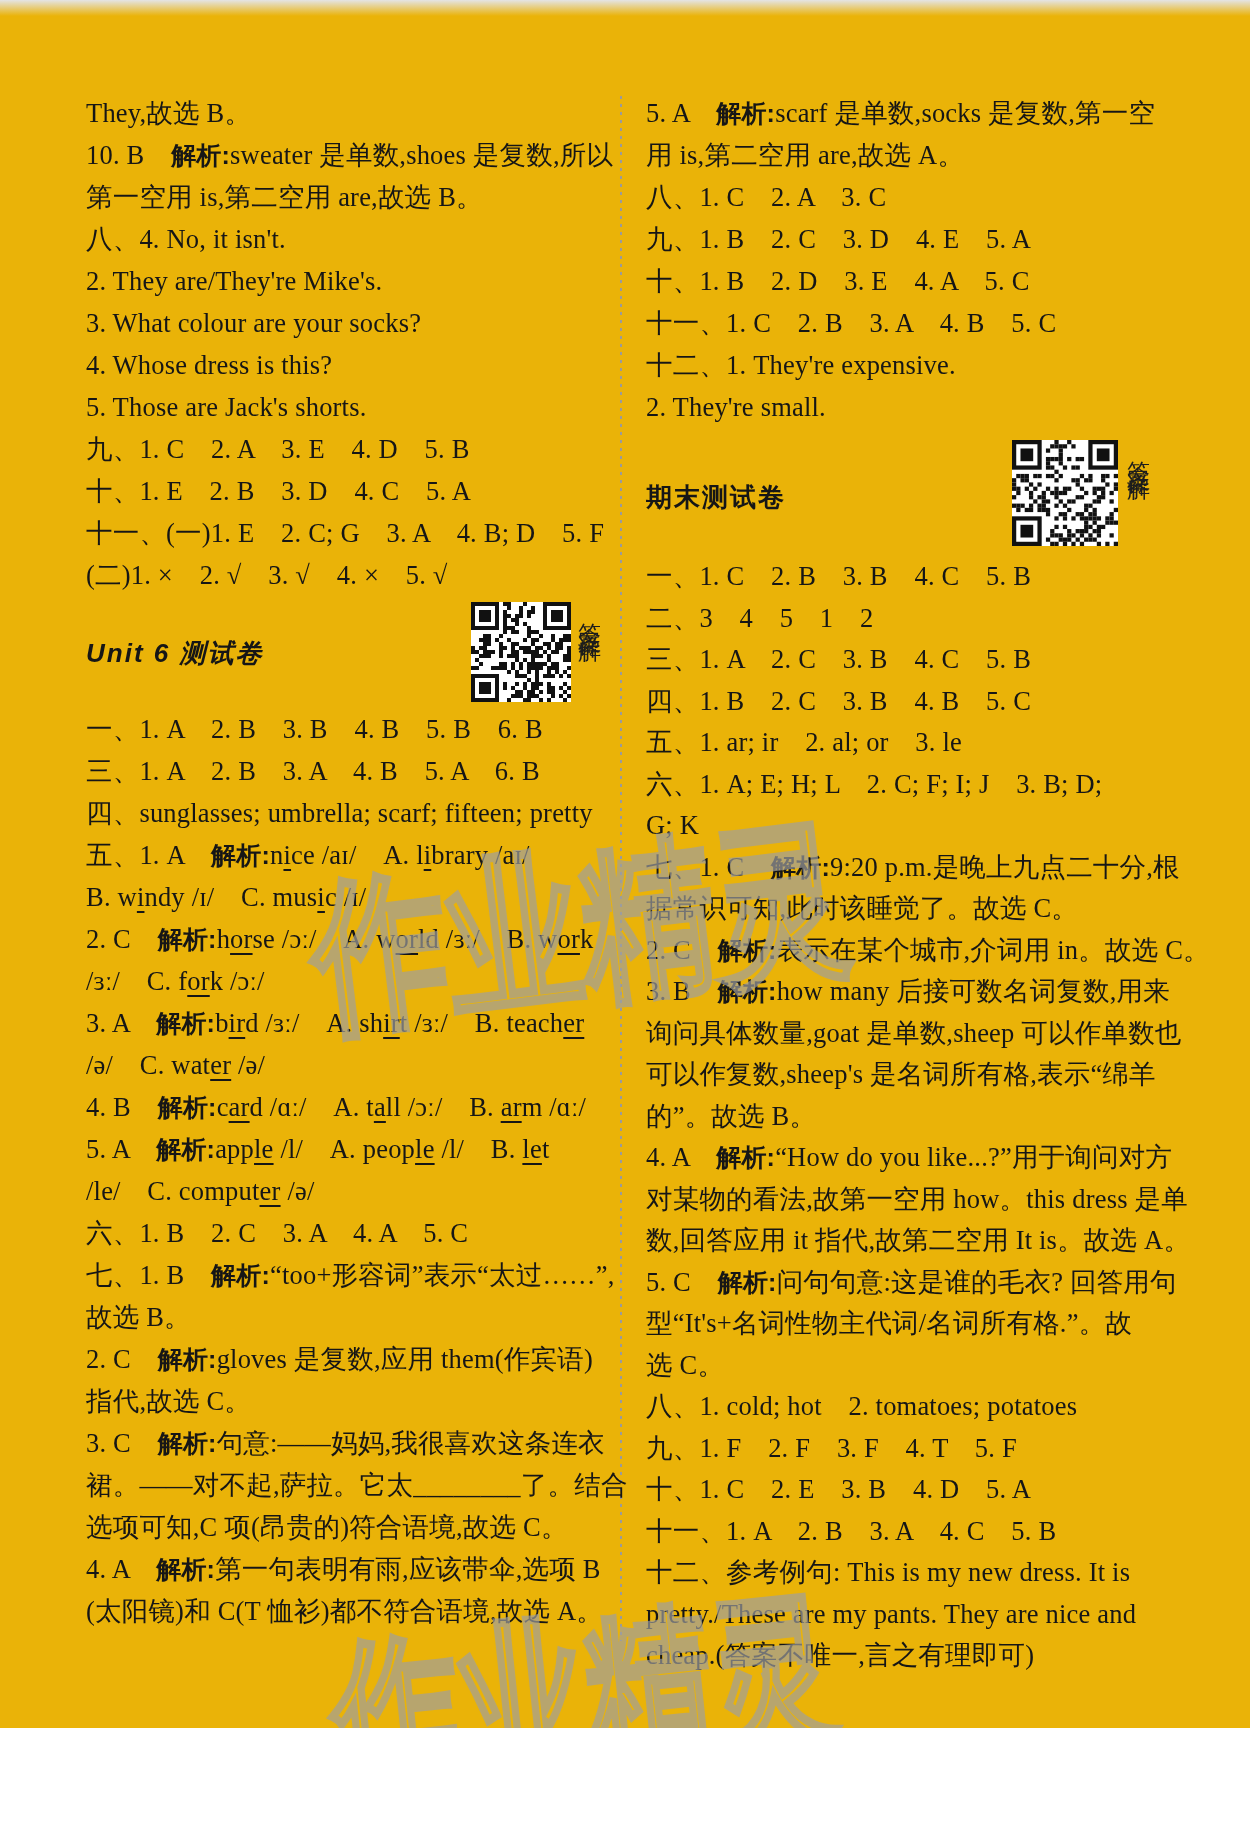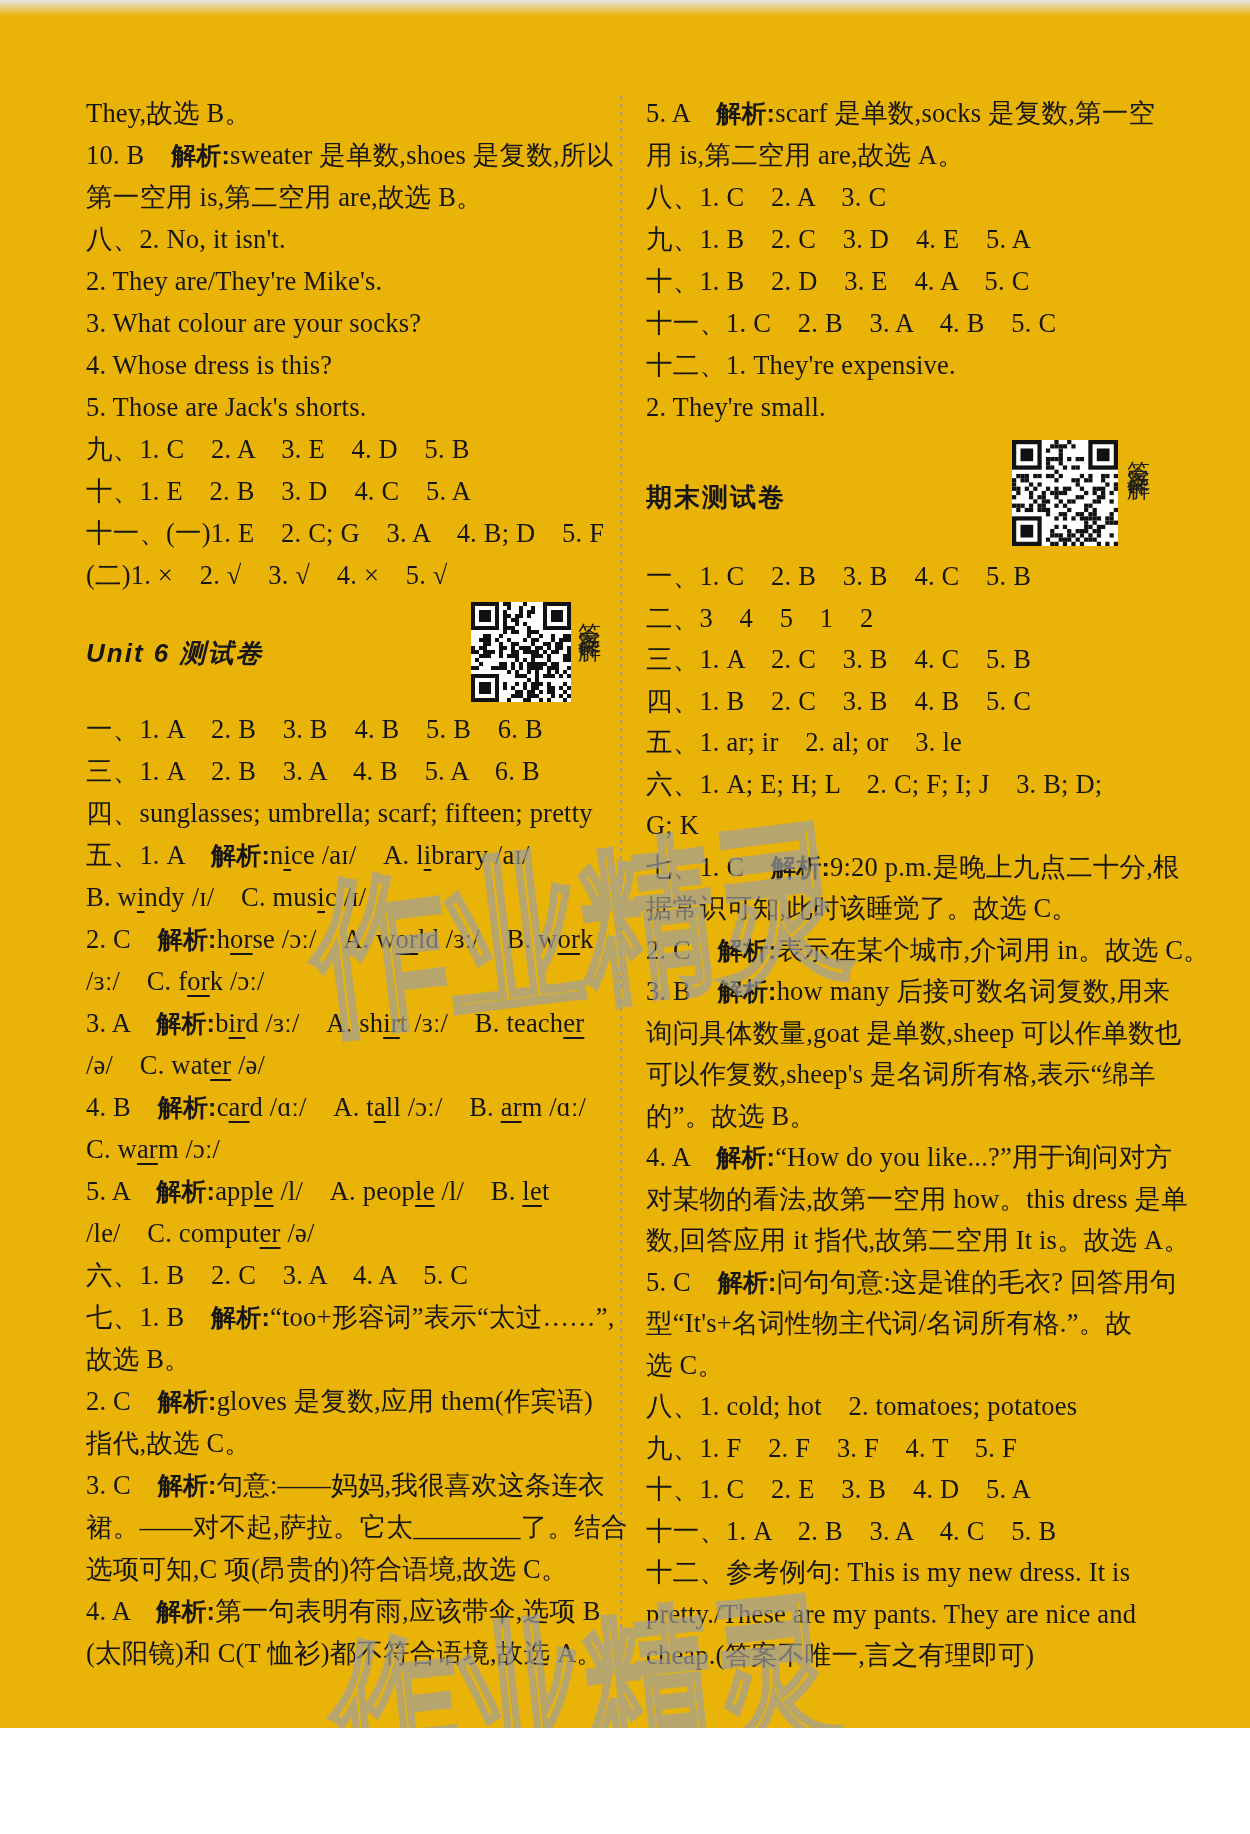--- a/index.html
+++ b/index.html
@@ -45,21 +45,21 @@
 
 <div class="page">
   <div class="top-shade"></div>
   <div class="divider"></div>
 
   <div class="column" id="col-left">
     <div class="lines lines-top">
         <div class="line"><span>They,故选 B。</span></div>
         <div class="line"><span>10. B　</span><span class="hl">解析:</span><span>sweater 是单数,shoes 是复数,所以</span></div>
         <div class="line"><span>第一空用 is,第二空用 are,故选 B。</span></div>
-        <div class="line"><span>八、2. No, it isn't.</span></div>
+        <div class="line"><span>八、4. No, it isn't.</span></div>
         <div class="line"><span>2. They are/They're Mike's.</span></div>
         <div class="line"><span>3. What colour are your socks?</span></div>
         <div class="line"><span>4. Whose dress is this?</span></div>
         <div class="line"><span>5. Those are Jack's shorts.</span></div>
         <div class="line"><span>九、1. C　2. A　3. E　4. D　5. B</span></div>
         <div class="line"><span>十、1. E　2. B　3. D　4. C　5. A</span></div>
         <div class="line"><span>十一、(一)1. E　2. C; G　3. A　4. B; D　5. F</span></div>
         <div class="line"><span>(二)1. ×　2. √　3. √　4. ×　5. √</span></div>
       </div>
     <div class="heading-block">
@@ -280,21 +280,20 @@
         <div class="line"><span>一、1. A　2. B　3. B　4. B　5. B　6. B</span></div>
         <div class="line"><span>三、1. A　2. B　3. A　4. B　5. A　6. B</span></div>
         <div class="line"><span>四、sunglasses; umbrella; scarf; fifteen; pretty</span></div>
         <div class="line"><span>五、1. A　</span><span class="hl">解析:</span><span>n</span><span class="ul">i</span><span>ce /aɪ/　A. l</span><span class="ul">i</span><span>brary /aɪ/</span></div>
         <div class="line"><span>B. w</span><span class="ul">i</span><span>ndy /ɪ/　C. mus</span><span class="ul">i</span><span>c /ɪ/</span></div>
         <div class="line"><span>2. C　</span><span class="hl">解析:</span><span>h</span><span class="ul">or</span><span>se /ɔː/　A. w</span><span class="ul">or</span><span>ld /ɜː/　B. w</span><span class="ul">or</span><span>k</span></div>
         <div class="line"><span>/ɜː/　C. f</span><span class="ul">or</span><span>k /ɔː/</span></div>
         <div class="line"><span>3. A　</span><span class="hl">解析:</span><span>b</span><span class="ul">ir</span><span>d /ɜː/　A. sh</span><span class="ul">ir</span><span>t /ɜː/　B. teach</span><span class="ul">er</span></div>
         <div class="line"><span>/ə/　C. wat</span><span class="ul">er</span><span> /ə/</span></div>
         <div class="line"><span>4. B　</span><span class="hl">解析:</span><span>c</span><span class="ul">ar</span><span>d /ɑː/　A. t</span><span class="ul">a</span><span>ll /ɔː/　B. </span><span class="ul">ar</span><span>m /ɑː/</span></div>
-        <div class="line"><span>C. w</span><span class="ul">ar</span><span>m /ɔː/</span></div>
         <div class="line"><span>5. A　</span><span class="hl">解析:</span><span>app</span><span class="ul">le</span><span> /l/　A. peop</span><span class="ul">le</span><span> /l/　B. </span><span class="ul">le</span><span>t</span></div>
         <div class="line"><span>/le/　C. comput</span><span class="ul">er</span><span> /ə/</span></div>
         <div class="line"><span>六、1. B　2. C　3. A　4. A　5. C</span></div>
         <div class="line"><span>七、1. B　</span><span class="hl">解析:</span><span>“too+形容词”表示“太过……”,</span></div>
         <div class="line"><span>故选 B。</span></div>
         <div class="line"><span>2. C　</span><span class="hl">解析:</span><span>gloves 是复数,应用 them(作宾语)</span></div>
         <div class="line"><span>指代,故选 C。</span></div>
         <div class="line"><span>3. C　</span><span class="hl">解析:</span><span>句意:——妈妈,我很喜欢这条连衣</span></div>
         <div class="line"><span>裙。——对不起,萨拉。它太________了。结合</span></div>
         <div class="line"><span>选项可知,C 项(昂贵的)符合语境,故选 C。</span></div>

